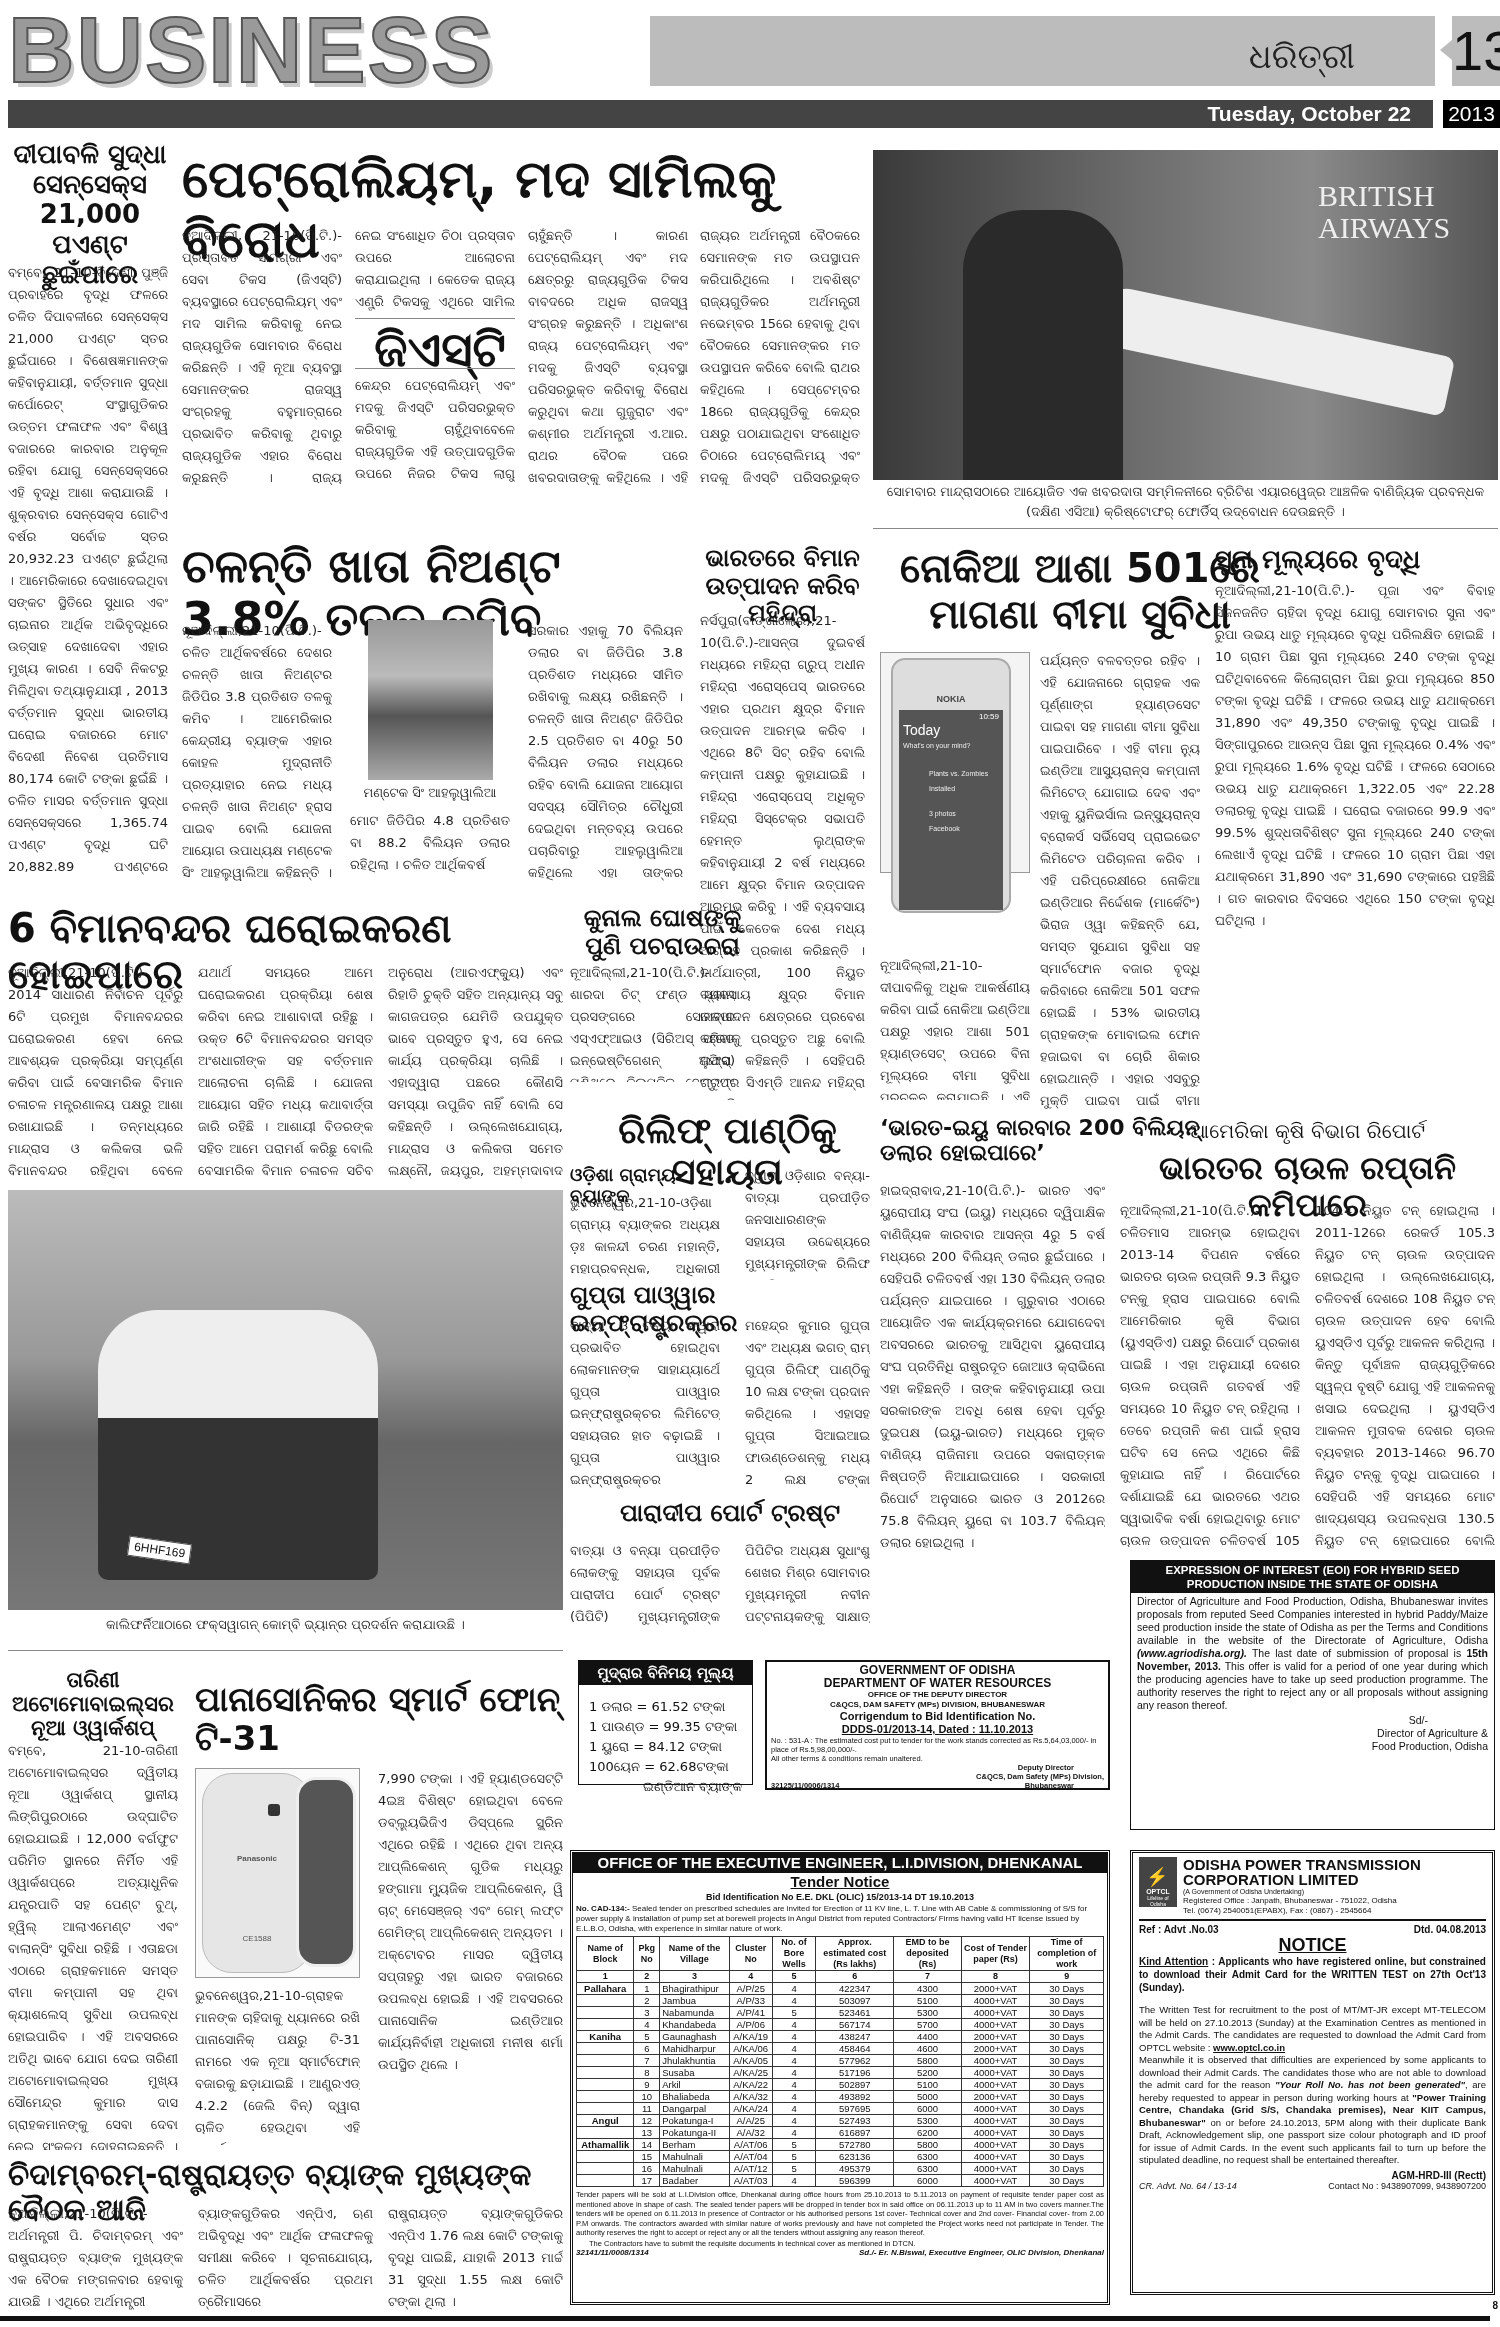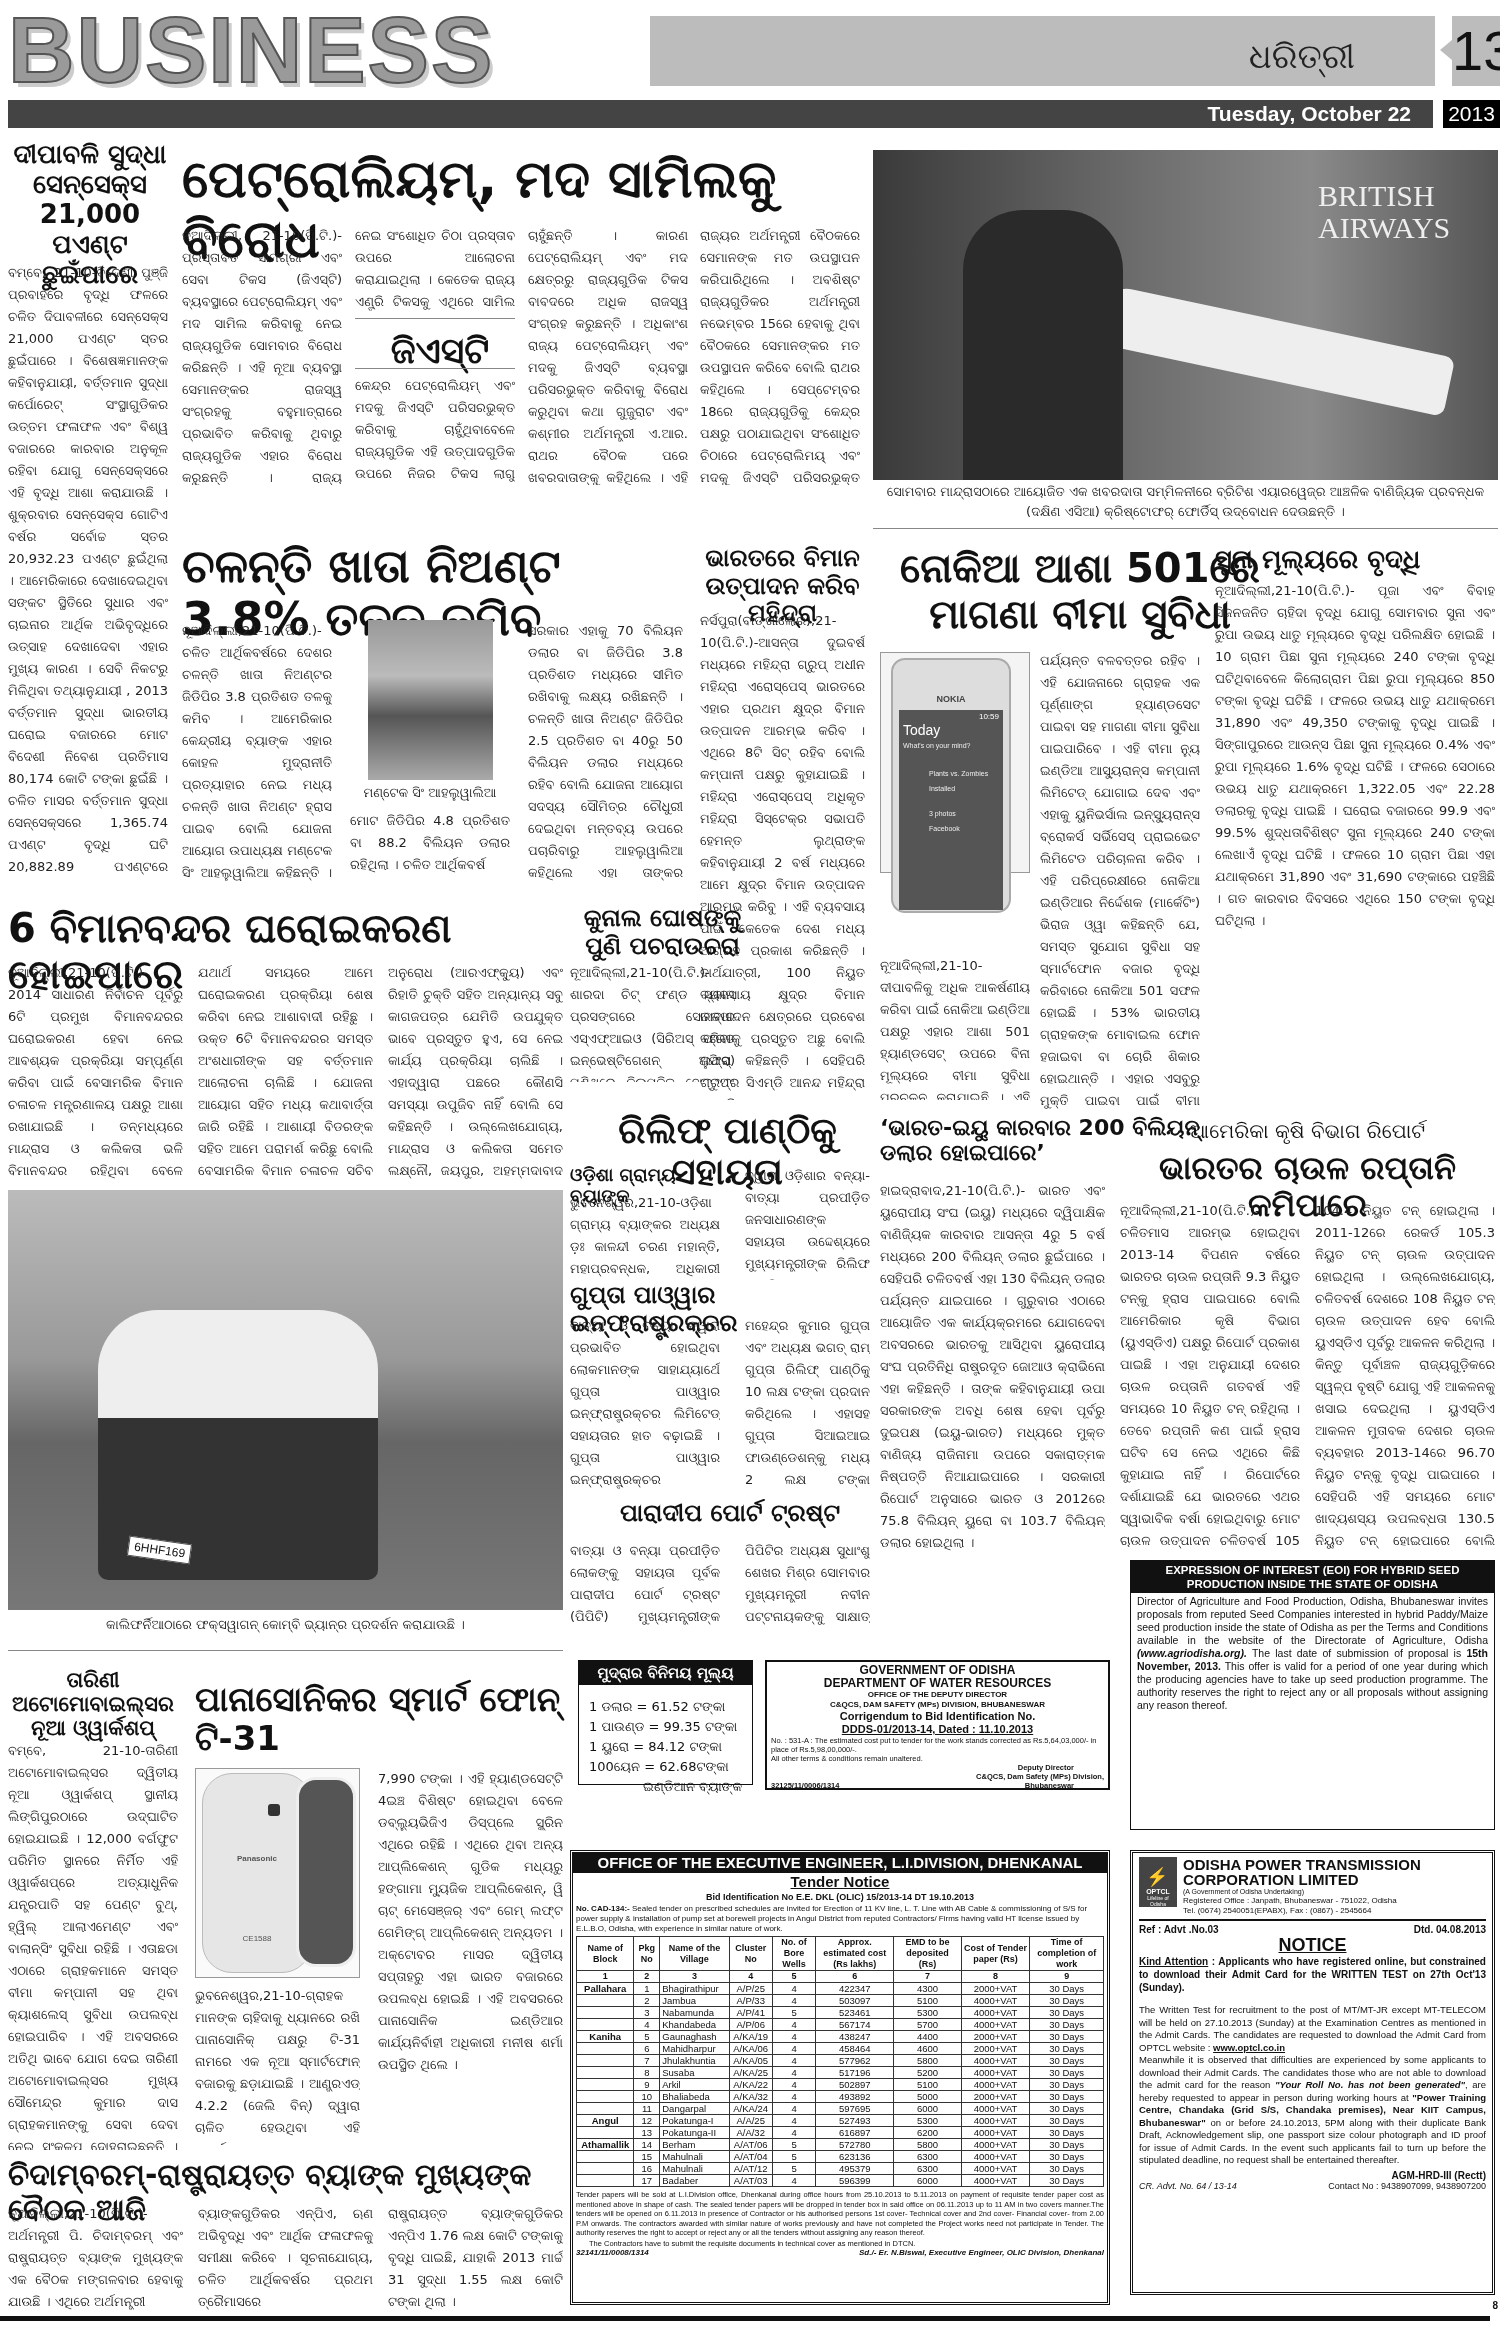--- a/index.html
+++ b/index.html
@@ -36,21 +36,21 @@
 <div class="abs date-bar">Tuesday, October 22</div>
 <div class="abs year-box">2013</div>
 
 <div class="abs hl" style="left:10px;top:140px;width:160px;font-size:26px;text-align:center">ଦୀପାବଳି ସୁଦ୍ଧା ସେନ୍‌ସେକ୍ସ 21,000 ପଏଣ୍ଟ ଛୁଇଁପାରେ</div>
 <div class="abs body" style="left:8px;top:262px;width:160px;height:620px">ବମ୍ବେ, 21-10-ବିଦେଶୀ ପୁଞ୍ଜି ପ୍ରବାହରେ ବୃଦ୍ଧି ଫଳରେ ଚଳିତ ଦିପାବଳୀରେ ସେନ୍‌ସେକ୍ସ 21,000 ପଏଣ୍ଟ ସ୍ତର ଛୁଇଁପାରେ । ବିଶେଷଜ୍ଞମାନଙ୍କ କହିବାନୁଯାୟୀ, ବର୍ତ୍ତମାନ ସୁଦ୍ଧା କର୍ପୋରେଟ୍ ସଂସ୍ଥାଗୁଡିକର ଉତ୍ତମ ଫଳାଫଳ ଏବଂ ବିଶ୍ୱ ବଜାରରେ କାରବାର ଅନୁକୂଳ ରହିବା ଯୋଗୁ ସେନ୍‌ସେକ୍ସରେ ଏହି ବୃଦ୍ଧି ଆଶା କରାଯାଉଛି । ଶୁକ୍ରବାର ସେନ୍‌ସେକ୍ସ ଗୋଟିଏ ବର୍ଷର ସର୍ବୋଚ୍ଚ ସ୍ତର 20,932.23 ପଏଣ୍ଟ ଛୁଇଁଥିଲା । ଆମେରିକାରେ ଦେଖାଦେଇଥିବା ସଙ୍କଟ ସ୍ଥିତିରେ ସୁଧାର ଏବଂ ଚାଇନାର ଆର୍ଥିକ ଅଭିବୃଦ୍ଧିରେ ଉତ୍ସାହ ଦେଖାଦେବା ଏହାର ମୁଖ୍ୟ କାରଣ । ସେବି ନିକଟରୁ ମିଳିଥିବା ତଥ୍ୟାନୁଯାୟୀ , 2013 ବର୍ତ୍ତମାନ ସୁଦ୍ଧା ଭାରତୀୟ ଘରୋଇ ବଜାରରେ ମୋଟ ବିଦେଶୀ ନିବେଶ ପ୍ରତିମାସ 80,174 କୋଟି ଟଙ୍କା ଛୁଇଁଛି । ଚଳିତ ମାସର ବର୍ତ୍ତମାନ ସୁଦ୍ଧା ସେନ୍‌ସେକ୍ସରେ 1,365.74 ପଏଣ୍ଟ ବୃଦ୍ଧି ଘଟି 20,882.89 ପଏଣ୍ଟରେ ପହଞ୍ଚିଛି ।</div>
 
 <div class="abs hl" style="left:182px;top:150px;width:700px;font-size:52px">ପେଟ୍ରୋଲିୟମ୍, ମଦ ସାମିଲକୁ ବିରୋଧ</div>
 <div class="abs body" style="left:182px;top:225px;width:160px;height:260px">ନୂଆଦିଲ୍ଲୀ, 21-10(ପି.ଟି.)- ପ୍ରସ୍ତାବିତ ସାମଗ୍ରୀ ଏବଂ ସେବା ଟିକସ (ଜିଏସ୍‌ଟି) ବ୍ୟବସ୍ଥାରେ ପେଟ୍ରୋଲିୟମ୍ ଏବଂ ମଦ ସାମିଲ କରିବାକୁ ନେଇ ରାଜ୍ୟଗୁଡିକ ସୋମବାର ବିରୋଧ କରିଛନ୍ତି । ଏହି ନୂଆ ବ୍ୟବସ୍ଥା ସେମାନଙ୍କର ରାଜସ୍ୱ ସଂଗ୍ରହକୁ ବହୁମାତ୍ରାରେ ପ୍ରଭାବିତ କରିବାକୁ ଥିବାରୁ ରାଜ୍ୟଗୁଡିକ ଏହାର ବିରୋଧ କରୁଛନ୍ତି । ରାଜ୍ୟ ଅର୍ଥମନ୍ତ୍ରୀମାନଙ୍କୁ ନେଇ ଗଠିତ ଉଚ୍ଚ କ୍ଷମତାସମ୍ପନ୍ନ କମିଟି ବୈଠକରେ ନୂଆ ପରୋକ୍ଷ ଟିକସ ବ୍ୟବସ୍ଥା ଲାଗୁ କରିବା</div>
 <div class="abs body" style="left:355px;top:225px;width:160px;height:90px">ନେଇ ସଂଶୋଧିତ ଚିଠା ପ୍ରସ୍ତାବ ଉପରେ ଆଲୋଚନା କରାଯାଇଥିଲା । କେତେକ ରାଜ୍ୟ ଏଣ୍ଟ୍ରି ଟିକସକୁ ଏଥିରେ ସାମିଲ କରିବାକୁ ମତ ପ୍ରକାଶ କରିଥିଲେ ।</div>
 <div class="abs rule" style="left:355px;top:318px;width:160px"></div>
-<div class="abs hl" style="left:370px;top:330px;width:140px;font-size:36px;text-align:center">ଜିଏସ୍‌ଟି</div>
+<div class="abs hl" style="left:370px;top:322px;width:140px;font-size:48px;text-align:center">ଜିଏସ୍‌ଟି</div>
 <div class="abs rule" style="left:355px;top:368px;width:160px"></div>
 <div class="abs body" style="left:355px;top:375px;width:160px;height:110px">କେନ୍ଦ୍ର ପେଟ୍ରୋଲିୟମ୍ ଏବଂ ମଦକୁ ଜିଏସ୍‌ଟି ପରିସରଭୁକ୍ତ କରିବାକୁ ଚାହୁଁଥିବାବେଳେ ରାଜ୍ୟଗୁଡିକ ଏହି ଉତ୍ପାଦଗୁଡିକ ଉପରେ ନିଜର ଟିକସ ଲାଗୁ କ୍ଷମତା ବଳବତ୍ତର ରଖିବାକୁ</div>
 <div class="abs body" style="left:528px;top:225px;width:160px;height:260px">ଚାହୁଁଛନ୍ତି । କାରଣ ପେଟ୍ରୋଲିୟମ୍ ଏବଂ ମଦ କ୍ଷେତ୍ରରୁ ରାଜ୍ୟଗୁଡିକ ଟିକସ ବାବଦରେ ଅଧିକ ରାଜସ୍ୱ ସଂଗ୍ରହ କରୁଛନ୍ତି । ଅଧିକାଂଶ ରାଜ୍ୟ ପେଟ୍ରୋଲିୟମ୍ ଏବଂ ମଦକୁ ଜିଏସ୍‌ଟି ବ୍ୟବସ୍ଥା ପରିସରଭୁକ୍ତ କରିବାକୁ ବିରୋଧ କରୁଥିବା କଥା ଗୁଜୁରାଟ ଏବଂ କଶ୍ମୀର ଅର୍ଥମନ୍ତ୍ରୀ ଏ.ଆର. ରାଥର ବୈଠକ ପରେ ଖବରଦାତାଙ୍କୁ କହିଥିଲେ । ଏହି ଅବସରରେ ରାଥର ଏହାକୁ ବିରୋଧ କରୁଥିବା ରାଜ୍ୟଗୁଡିକର ନାମ ନେଇନାହାଁନ୍ତି । ସମୟ ଅଭାବରୁ ମାତ୍ର 10-12</div>
 <div class="abs body" style="left:700px;top:225px;width:160px;height:260px">ରାଜ୍ୟର ଅର୍ଥମନ୍ତ୍ରୀ ବୈଠକରେ ସେମାନଙ୍କ ମତ ଉପସ୍ଥାପନ କରିପାରିଥିଲେ । ଅବଶିଷ୍ଟ ରାଜ୍ୟଗୁଡିକର ଅର୍ଥମନ୍ତ୍ରୀ ନଭେମ୍ବର 15ରେ ହେବାକୁ ଥିବା ବୈଠକରେ ସେମାନଙ୍କର ମତ ଉପସ୍ଥାପନ କରିବେ ବୋଲି ରାଥର କହିଥିଲେ । ସେପ୍ଟେମ୍ବର 18ରେ ରାଜ୍ୟଗୁଡିକୁ କେନ୍ଦ୍ର ପକ୍ଷରୁ ପଠାଯାଇଥିବା ସଂଶୋଧିତ ଚିଠାରେ ପେଟ୍ରୋଲିମୟ୍ ଏବଂ ମଦକୁ ଜିଏସ୍‌ଟି ପରିସରଭୁକ୍ତ କରିବାକୁ ପ୍ରସ୍ତାବ ଦିଆଯାଇଥିଲା ।</div>
 
 <div class="abs photo" style="left:873px;top:150px;width:625px;height:330px;background:linear-gradient(90deg,#3a3a3a 0%,#6a6a6a 40%,#8a8a8a 70%,#555 100%)">
   <div class="abs en" style="right:40px;top:30px;color:#eee;font-family:'Liberation Serif',serif;font-size:30px;width:140px;line-height:32px">BRITISH AIRWAYS</div>
   <div class="abs" style="left:220px;top:170px;width:360px;height:60px;background:#eee;border-radius:30px 10px 10px 30px;transform:rotate(12deg)"></div>
   <div class="abs" style="left:90px;top:60px;width:160px;height:270px;background:#2a2a2a;border-radius:60px 60px 0 0"></div>
 </div>
@@ -382,20 +382,25 @@
 
 <div class="abs ad en" style="left:1130px;top:1560px;width:365px;height:270px;border:1px solid #111">
   <div class="ad-head" style="font-size:11.5px;line-height:14px;padding:2px">EXPRESSION OF INTEREST (EOI) FOR HYBRID SEED PRODUCTION INSIDE THE STATE OF ODISHA</div>
   <div style="font-size:10.5px;line-height:13px;padding:2px 6px;text-align:justify">
     <span>Director of Agriculture and Food Production, Odisha, Bhubaneswar invites proposals from reputed Seed Companies interested in hybrid Paddy/Maize seed production inside the state of Odisha as per the Terms and Conditions available in the website of the Directorate of Agriculture, Odisha</span>
     <b><i>(www.agriodisha.org).</i></b>
     <span>The last date of submission of proposal is</span>
     <b>15th November, 2013.</b>
     <span>This offer is valid for a period of one year during which the producing agencies have to take up seed production programme. The authority reserves the right to reject any or all proposals without assigning any reason thereof.</span>
   </div>
+  <div style="font-size:10.5px;line-height:13px;text-align:right;padding-right:6px">
+    <div style="padding-right:60px">Sd/-</div>
+    <div>Director of Agriculture &amp;</div>
+    <div>Food Production, Odisha</div>
+  </div>
 </div>
 
 <div class="abs ad en" style="left:1130px;top:1850px;width:365px;height:445px;border:3px double #111;padding:4px 6px">
   <div style="display:flex;gap:6px;border-bottom:2px solid #111;padding-bottom:3px">
     <div style="width:38px;height:50px;background:#444;color:#fff;font-size:7px;text-align:center;display:flex;flex-direction:column;justify-content:flex-end">
       <div style="font-size:18px;line-height:22px">⚡</div>
       <div style="font-weight:bold">OPTCL</div>
       <div style="font-size:5px">Lifeline of Odisha</div>
     </div>
     <div style="flex:1">

